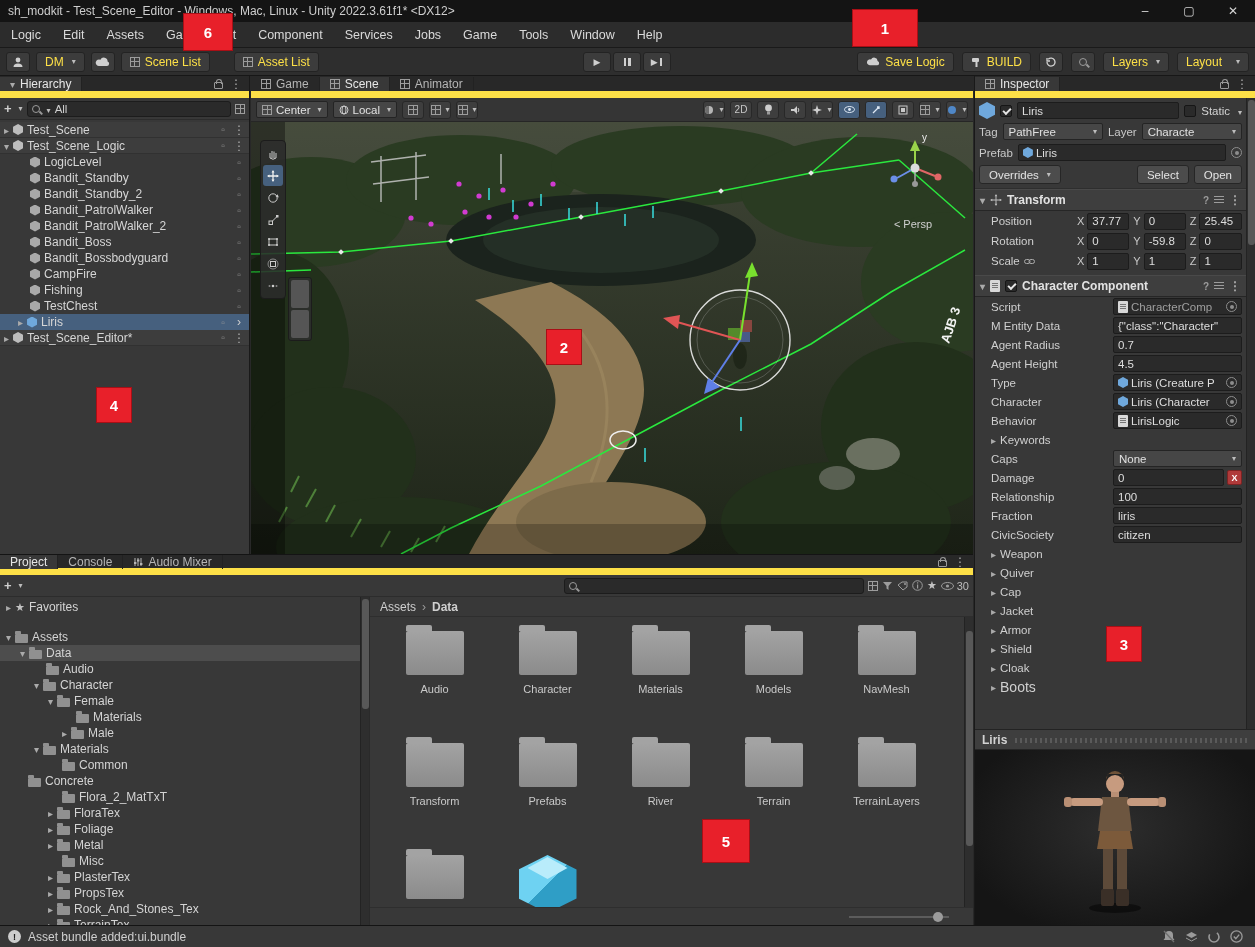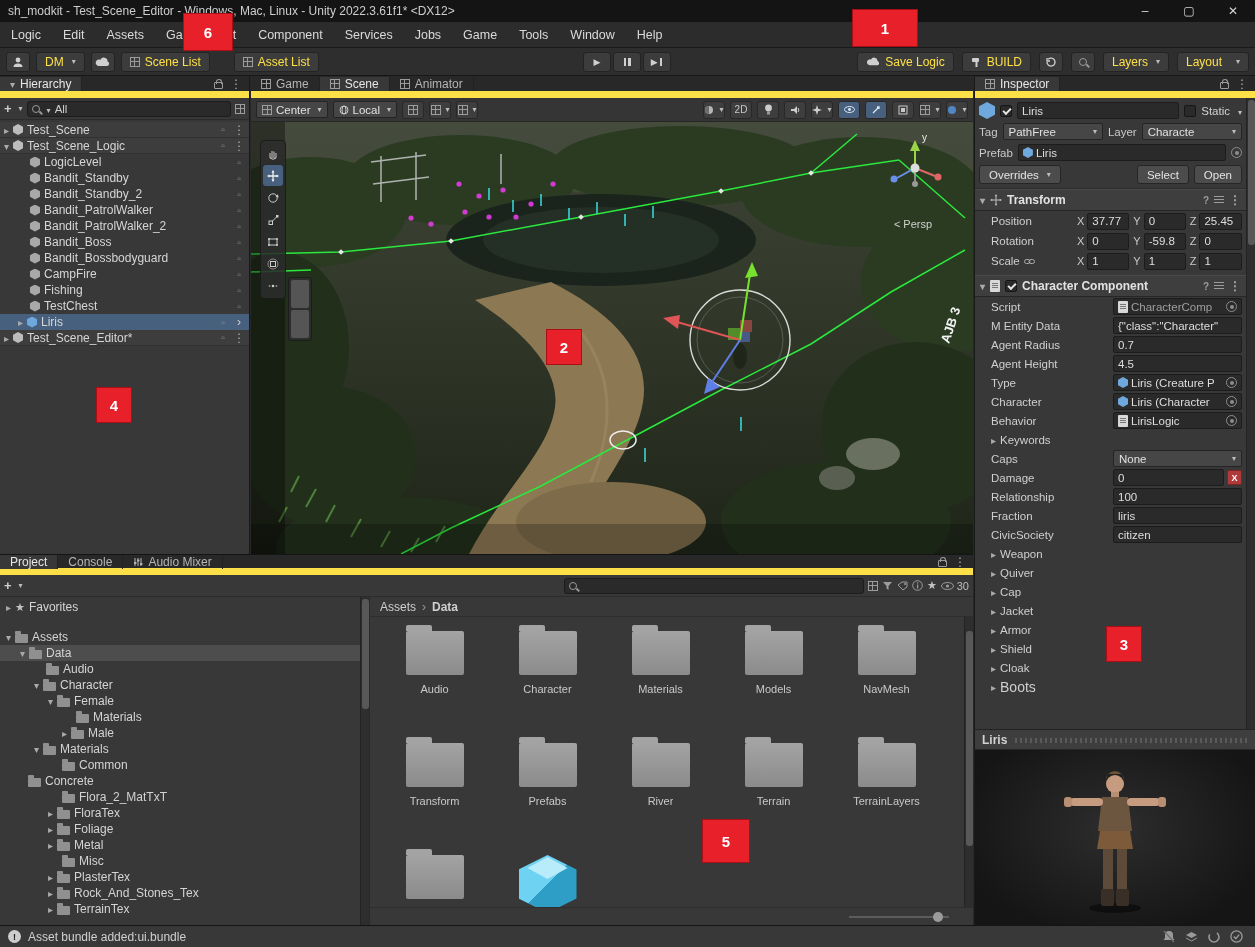--- a/index.html
+++ b/index.html
@@ -1058,20 +1058,25 @@
             <span>Misc</span>
           </div>
         <div class="prow" style="padding-left:48px">
             <span class="arr-c"></span>
             <span class="i-folder"></span>
             <span>PlasterTex</span>
           </div>
         <div class="prow" style="padding-left:48px">
             <span class="arr-c"></span>
             <span class="i-folder"></span>
+            <span>PropsTex</span>
+          </div>
+        <div class="prow" style="padding-left:48px">
+            <span class="arr-c"></span>
+            <span class="i-folder"></span>
             <span>Rock_And_Stones_Tex</span>
           </div>
         <div class="prow" style="padding-left:48px">
             <span class="arr-c"></span>
             <span class="i-folder"></span>
             <span>TerrainTex</span>
           </div>
         <div class="vscroll" style="right:0;top:0;bottom:0">
             <div class="vthumb" style="top:2px;height:110px"></div>
           </div>

